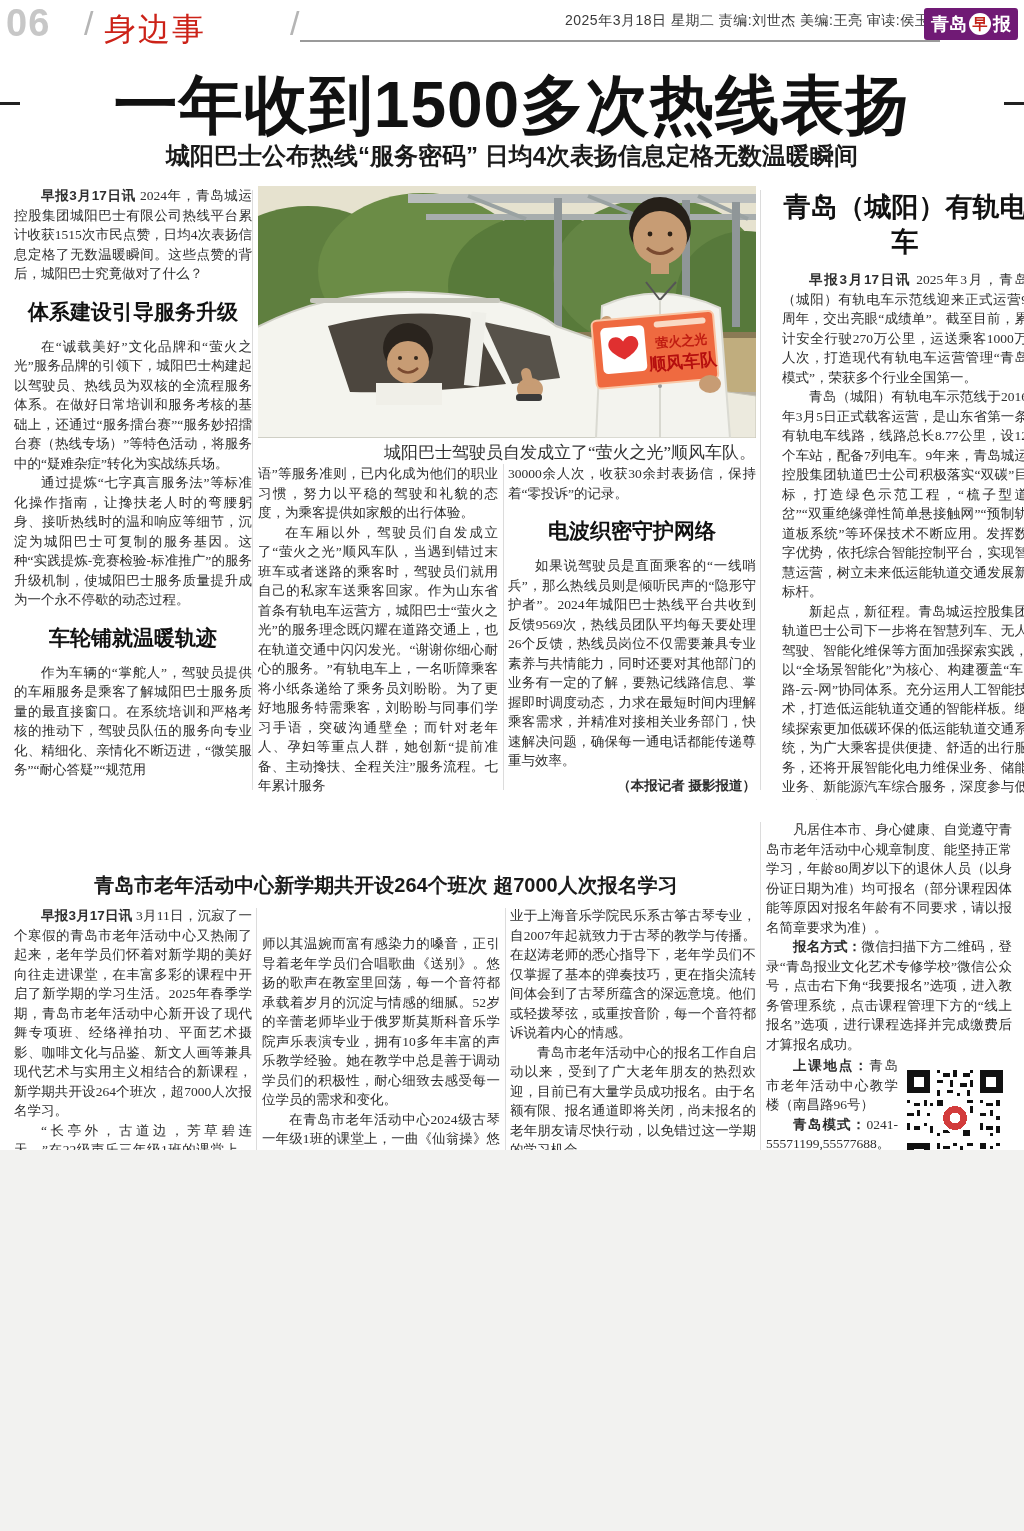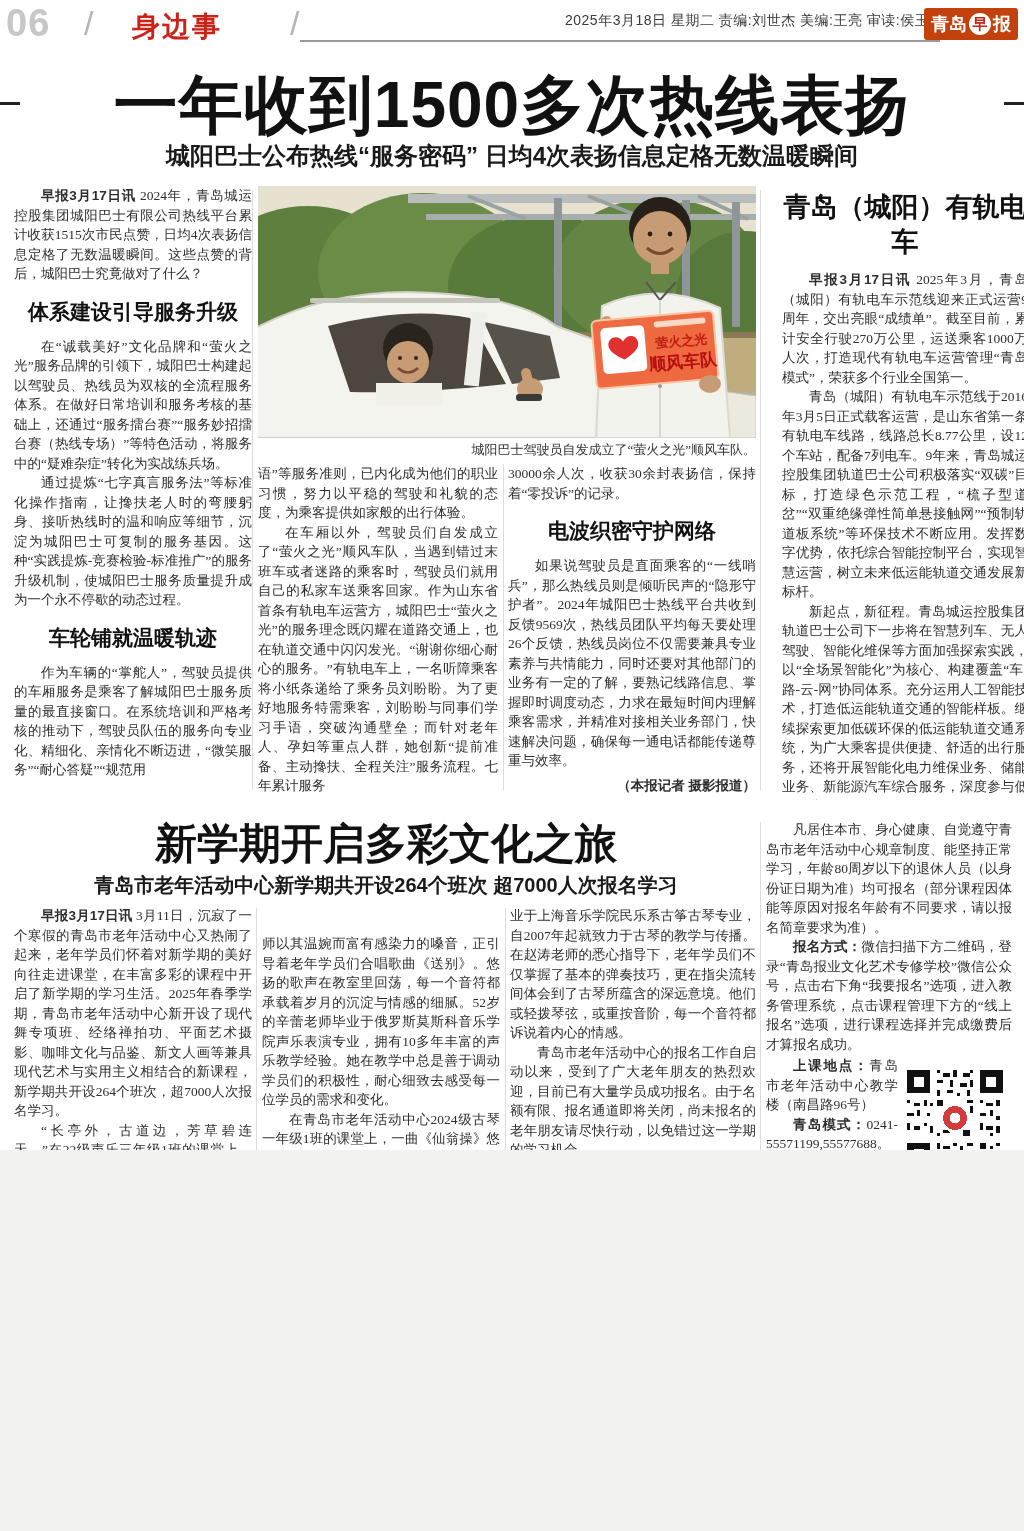--- a/index.html
+++ b/index.html
@@ -3,26 +3,26 @@
 <meta charset="utf-8">
 <style>
   html,body{margin:0;padding:0;background:#f2f2f0;}
   #paper{position:relative;width:1024px;height:1150px;background:#ffffff;margin:0 auto;
          font-family:"Liberation Serif","DejaVu Serif",serif;color:#2e2e2e;overflow:hidden;}
   
   .hdr{position:absolute;left:0;top:0;width:1024px;height:48px;}
   .pagenum{position:absolute;left:6px;top:2px;font-family:"Liberation Sans",sans-serif;
            font-size:38px;font-weight:bold;color:#c7c7c7;letter-spacing:1px;}
   .hdr-slash{position:absolute;top:4px;font-size:34px;color:#b5b5b5;font-family:"Liberation Sans",sans-serif;}
-  .section-name{position:absolute;left:132px;top:8px;font-family:"Liberation Sans",sans-serif;
-           font-size:28px;font-weight:bold;color:#cc2218;letter-spacing:2px;}
+  .section-name{position:absolute;left:104px;top:8px;font-family:"Liberation Sans",sans-serif;
+           font-size:32px;font-weight:normal;color:#cc2218;letter-spacing:2px;}
   .hdr-meta{position:absolute;left:565px;top:12px;font-size:14px;color:#3a3a3a;
            font-family:"Liberation Sans",sans-serif;letter-spacing:.5px;}
   .hdr-rule{position:absolute;left:300px;top:40px;width:640px;height:2px;background:#9a9a9a;}
-  .logo{position:absolute;right:6px;top:8px;background:#c2410c;color:#fff;border-radius:3px;
+  .logo{position:absolute;right:6px;top:8px;background:#701a75;color:#fff;border-radius:3px;
         font-family:"Liberation Sans",sans-serif;font-weight:bold;font-size:18px;
         padding:4px 7px;display:flex;align-items:center;gap:2px;}
   .logo .circ{display:inline-block;width:22px;height:22px;border-radius:50%;background:#fff;
         color:#c3241a;text-align:center;line-height:22px;font-size:15px;}
   
   .headline{position:absolute;left:30px;top:62px;width:964px;text-align:center;
         font-family:"Liberation Sans",sans-serif;font-weight:bold;font-size:64px;
         letter-spacing:1px;color:#111;}
   .hl-dash{position:absolute;top:102px;width:20px;height:3px;background:#222;}
   .subhead{position:absolute;left:30px;top:140px;width:964px;text-align:center;
@@ -33,21 +33,21 @@
   .col p.noind{text-indent:0;}
   .lbl{font-weight:bold;font-family:"Liberation Sans",sans-serif;}
   .sec-title{font-family:"Liberation Sans",sans-serif;font-weight:bold;font-size:21px;
         text-align:center;margin:14px 0 11px;text-indent:0;color:#111;}
   .byline{text-align:right;font-weight:bold;font-family:"Liberation Sans",sans-serif;
         font-size:13.5px;margin-top:6px;}
   .vrule{position:absolute;width:1px;background:#dcdcdc;}
   
   .photo{position:absolute;left:258px;top:186px;width:498px;height:252px;overflow:hidden;background:#cfd8c2;}
   .caption{position:absolute;left:258px;top:441px;width:498px;text-align:right;
-        font-size:13px;color:#333;}
+        font-size:17px;color:#333;}
   
   .a2-title{font-family:"Liberation Sans",sans-serif;font-weight:bold;font-size:27px;
         line-height:35px;text-align:center;color:#111;margin:0 0 10px;}
   
   .a3-headline{position:absolute;left:14px;top:816px;width:744px;text-align:center;
         font-family:"Liberation Sans",sans-serif;font-weight:bold;font-size:42px;color:#111;}
   .a3-subhead{position:absolute;left:14px;top:872px;width:744px;text-align:center;
         font-family:"Liberation Sans",sans-serif;font-weight:bold;font-size:20px;color:#1a1a1a;}
   .sb-bottom{display:flex;margin-top:2px;}
   .sb-left{width:132px;}
@@ -195,21 +195,20 @@
     <p><span class="lbl">早报3月17日讯</span><span> 2025年3月，青岛（城阳）有轨电车示范线迎来正式运营9周年，交出亮眼“成绩单”。截至目前，累计安全行驶270万公里，运送乘客1000万人次，打造现代有轨电车运营管理“青岛模式”，荣获多个行业全国第一。</span></p>
     <p>青岛（城阳）有轨电车示范线于2016年3月5日正式载客运营，是山东省第一条有轨电车线路，线路总长8.77公里，设12个车站，配备7列电车。9年来，青岛城运控股集团轨道巴士公司积极落实“双碳”目标，打造绿色示范工程，“梳子型道岔”“双重绝缘弹性简单悬接触网”“预制轨道板系统”等环保技术不断应用。发挥数字优势，依托综合智能控制平台，实现智慧运营，树立未来低运能轨道交通发展新标杆。</p>
     <p>新起点，新征程。青岛城运控股集团轨道巴士公司下一步将在智慧列车、无人驾驶、智能化维保等方面加强探索实践，以“全场景智能化”为核心、构建覆盖“车-路-云-网”协同体系。充分运用人工智能技术，打造低运能轨道交通的智能样板。继续探索更加低碳环保的低运能轨道交通系统，为广大乘客提供便捷、舒适的出行服务，还将开展智能化电力维保业务、储能业务、新能源汽车综合服务，深度参与低空经济布局。</p>
 
   </div>
 
   <div class="vrule" style="left:252px;top:190px;height:600px;"></div>
   <div class="vrule" style="left:503px;top:464px;height:326px;"></div>
   <div class="vrule" style="left:760px;top:190px;height:600px;"></div>
 
-  <div class="a3-headline">新学期开启多彩文化之旅</div>
   <div class="a3-subhead">青岛市老年活动中心新学期共开设264个班次 超7000人次报名学习</div>
 
   <div class="col" style="left:14px;top:906px;width:238px;height:264px;">
     <p><span class="lbl">早报3月17日讯</span><span> 3月11日，沉寂了一个寒假的青岛市老年活动中心又热闹了起来，老年学员们怀着对新学期的美好向往走进课堂，在丰富多彩的课程中开启了新学期的学习生活。2025年春季学期，青岛市老年活动中心新开设了现代舞专项班、经络禅拍功、平面艺术摄影、咖啡文化与品鉴、新文人画等兼具现代艺术与实用主义相结合的新课程，新学期共开设264个班次，超7000人次报名学习。</span></p>
     <p>“长亭外，古道边，芳草碧连天。”在22级声乐三年级1班的课堂上，辛蕾老</p>
   </div>
   <div class="col" style="left:262px;top:906px;width:238px;height:264px;margin-top:28px;">
     <p class="noind">师以其温婉而富有感染力的嗓音，正引导着老年学员们合唱歌曲《送别》。悠扬的歌声在教室里回荡，每一个音符都承载着岁月的沉淀与情感的细腻。52岁的辛蕾老师毕业于俄罗斯莫斯科音乐学院声乐表演专业，拥有10多年丰富的声乐教学经验。她在教学中总是善于调动学员们的积极性，耐心细致去感受每一位学员的需求和变化。</p>
     <p>在青岛市老年活动中心2024级古琴一年级1班的课堂上，一曲《仙翁操》悠扬响起，赵涛老师正引领着老年学员们演奏古琴。今年40岁的赵涛老师毕</p>
   </div>

